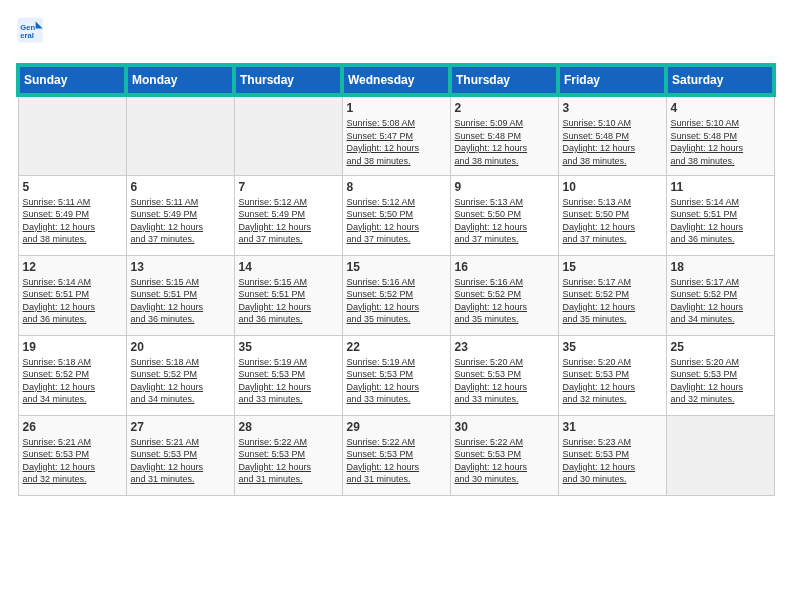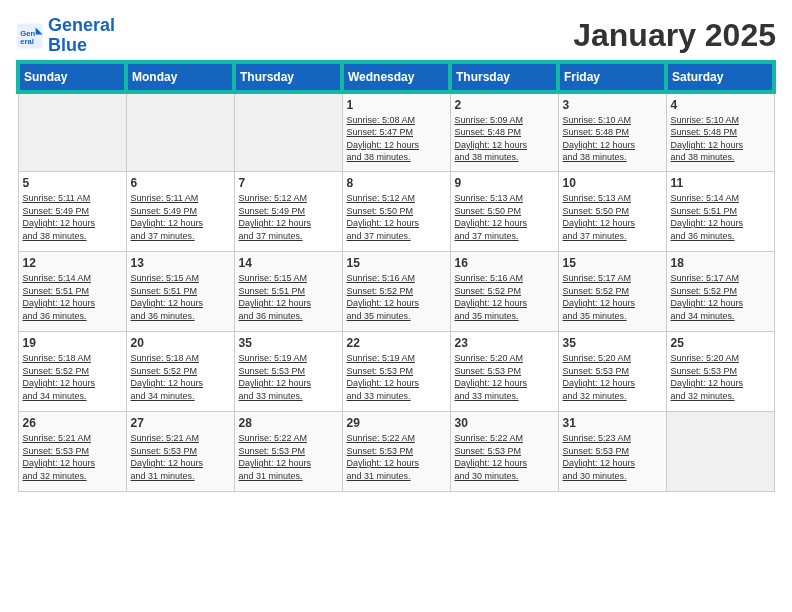--- a/index.html
+++ b/index.html
@@ -5,23 +5,23 @@
     * { box-sizing: border-box; margin: 0; padding: 0; }
     body {
       font-family: Arial, sans-serif;
       background: #fff;
       width: 792px;
       min-height: 612px;
       padding: 16px;
     }
     .header {
       display: flex;
-      align-items: center;
+      align-items: flex-end;
       justify-content: space-between;
-      margin-bottom: 4px;
+      margin-bottom: 19px;
       gap: 28px;
     }
     .logo {
       display: flex;
       align-items: center;
       gap: 4px;
     }
     .logo-text {
       font-size: 18px;
       font-weight: bold;
@@ -93,29 +93,22 @@
 <body>
 
 <div class="header">
   <div class="logo">
     <svg class="logo-icon" viewBox="0 0 40 40">
       <rect x="2" y="2" width="36" height="36" rx="4" fill="#e8f0fe"></rect>
       <text x="6" y="20" font-size="11" font-weight="bold" fill="#1565c0" font-family="Arial">Gen</text>
       <text x="6" y="31" font-size="11" font-weight="bold" fill="#1565c0" font-family="Arial">eral</text>
       <polygon points="28,8 38,18 28,18" fill="#1565c0"></polygon>
     </svg>
-    <div>
-      <div class="logo-text">
-        <span>General</span><br>
-        <span>Blue</span>
-      </div>
-    </div>
   </div>
   <div class="title-block">
-    <div class="month-title">January 2025</div>
   </div>
 </div>
 
 <table>
   <thead>
     <tr id="thead-row">
         <th>Sunday</th>
         <th>Monday</th>
         <th>Thursday</th>
         <th>Wednesday</th>

